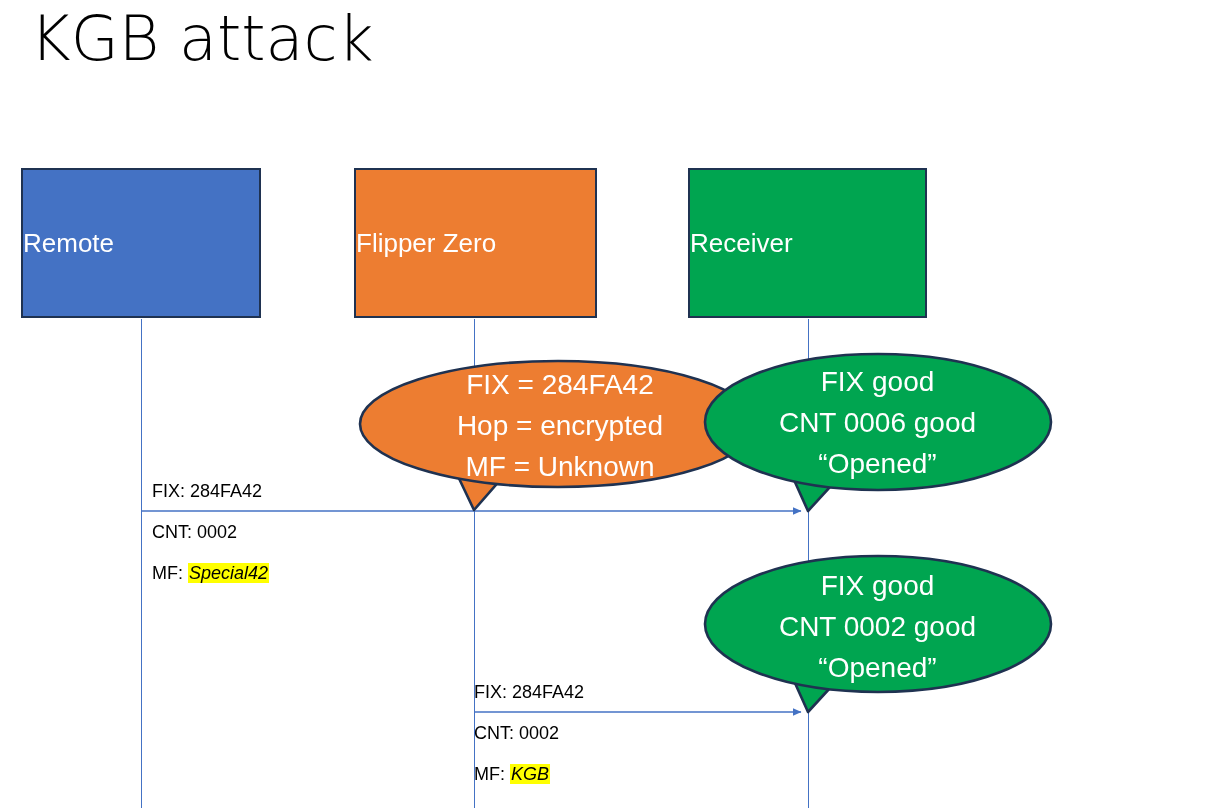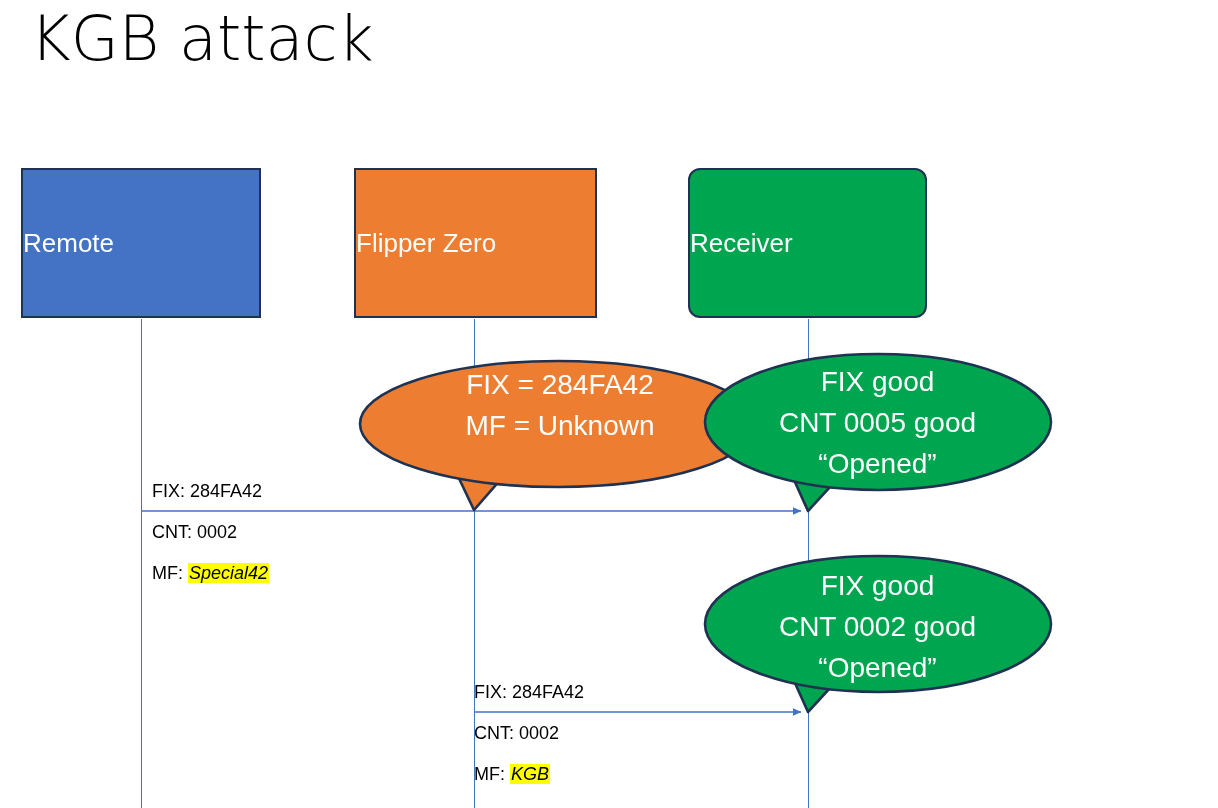--- a/index.html
+++ b/index.html
@@ -43,21 +43,21 @@
   }
   .actor-label {
     color: #ffffff;
     font-size: 26px;
     font-weight: 400;
     font-family: "Liberation Sans", sans-serif;
     white-space: nowrap;
   }
   #actor-remote   { left: 21px;  top: 168px; width: 240px; height: 150px; background: #4472C4; }
   #actor-flipper  { left: 354px; top: 168px; width: 243px; height: 150px; background: #ED7D31; }
-  #actor-receiver { left: 688px; top: 168px; width: 239px; height: 150px; background: #00A550; border-radius: 12px; }
+  #actor-receiver { left: 688px; top: 168px; width: 239px; height: 150px; background: #00A550; }
 
   
   .lifeline {
     position: absolute;
     width: 1px;
     background: #4472C4;
     top: 319px;
     height: 489px;
   }
   #lifeline-remote   { left: 141px; }
@@ -149,26 +149,27 @@
     </g>
 
     <g>
       <path d="M 808,712 L 790,672 L 851,665 Z" fill="#00A550" stroke="#1F3251" stroke-width="2.6" stroke-linejoin="round"></path>
       <ellipse cx="878" cy="624" rx="173" ry="68" fill="#00A550" stroke="#1F3251" stroke-width="2.6"></ellipse>
     </g>
   </svg>
 
   <div class="callout-text" id="callout-text-flipper">
     <span class="callout-line">FIX = 284FA42</span>
+    <span class="callout-line">Hop = encrypted</span>
     <span class="callout-line">MF = Unknown</span>
   </div>
 
   <div class="callout-text" id="callout-text-rx-1">
     <span class="callout-line">FIX good</span>
-    <span class="callout-line">CNT 0005 good</span>
+    <span class="callout-line">CNT 0006 good</span>
     <span class="callout-line">“Opened”</span>
   </div>
 
   <div class="callout-text" id="callout-text-rx-2">
     <span class="callout-line">FIX good</span>
     <span class="callout-line">CNT 0002 good</span>
     <span class="callout-line">“Opened”</span>
   </div>
 
   <div class="msg-block" id="msg-1">

